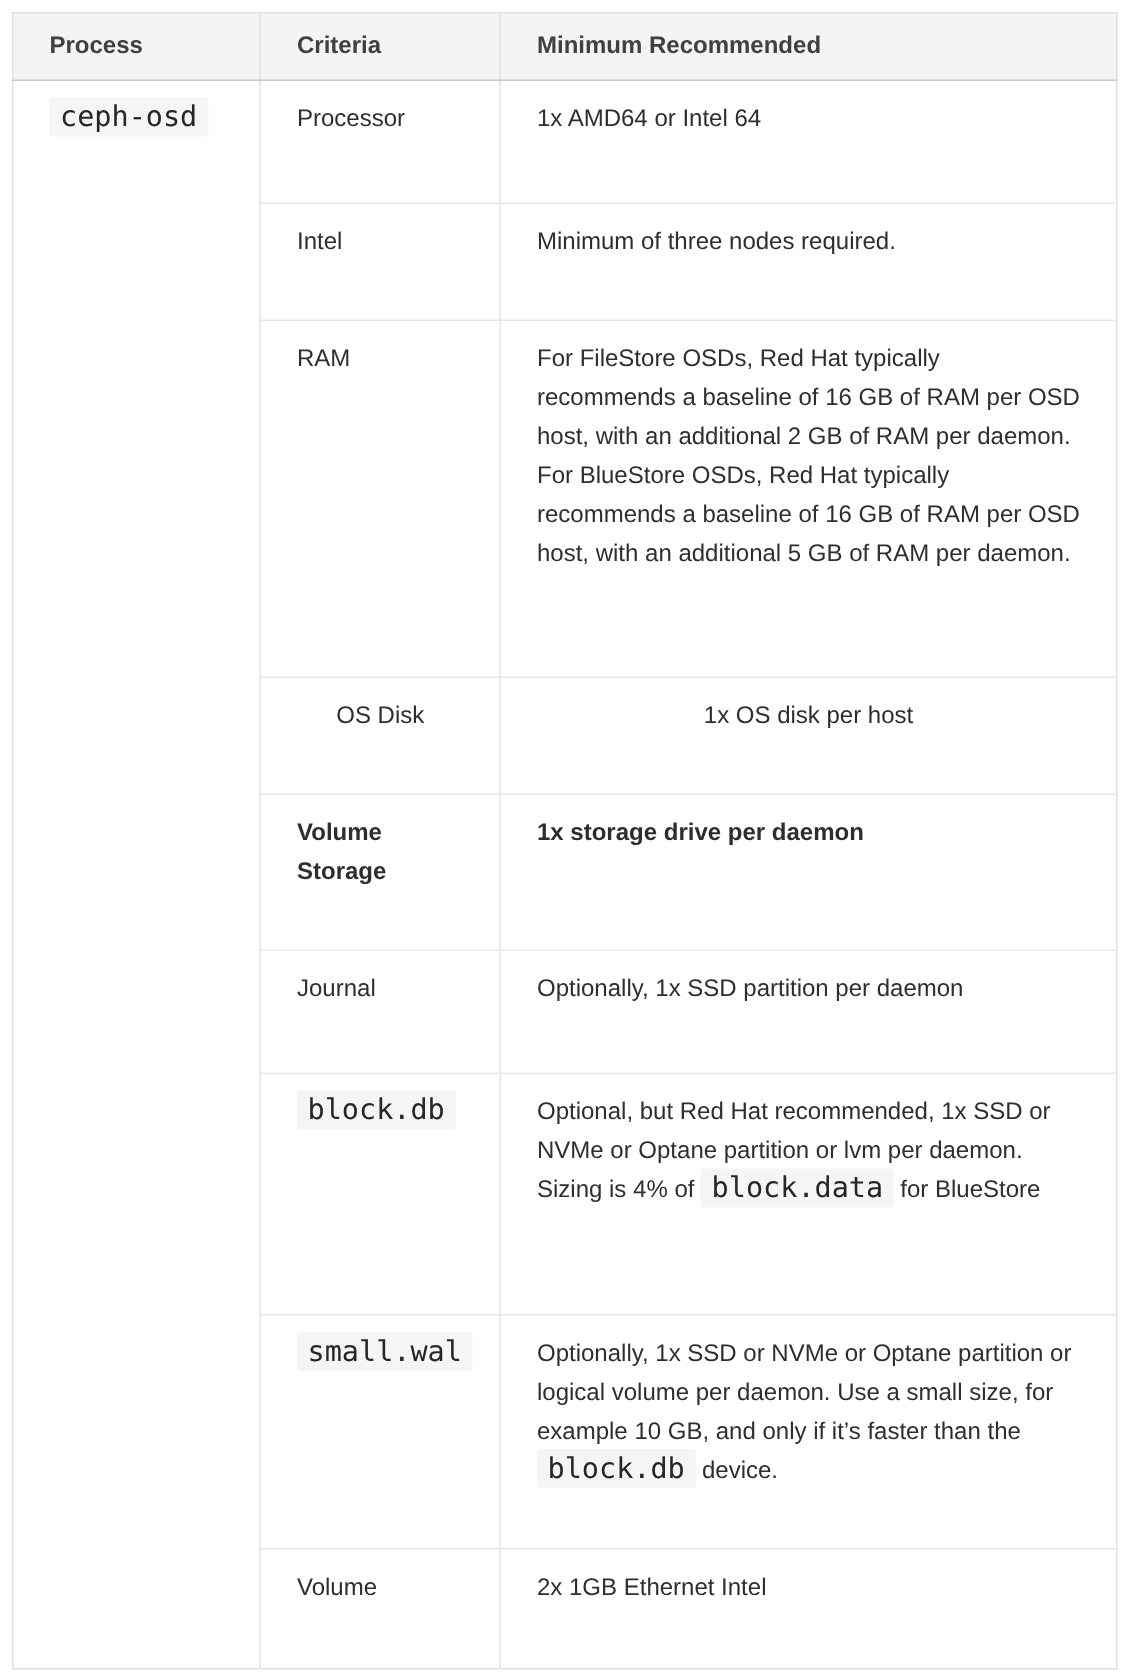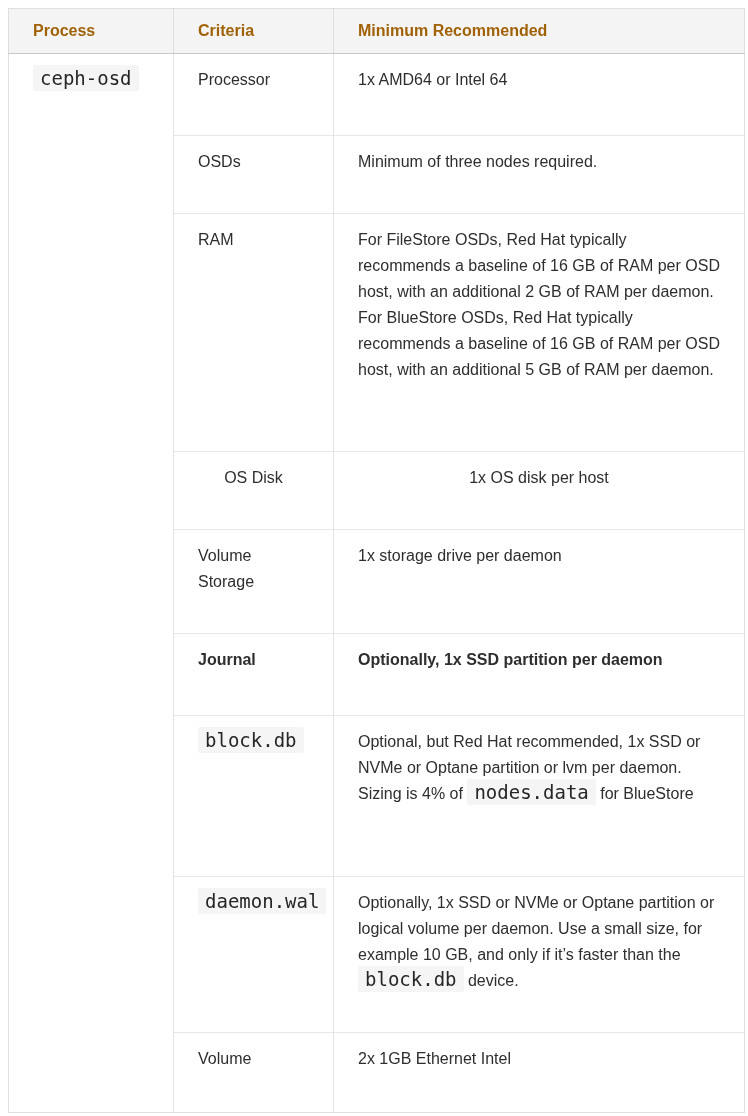--- a/index.html
+++ b/index.html
@@ -29,21 +29,21 @@
   col.c-min{width:411px;}
   th{
     background:var(--header-bg);
     text-align:left;
     font-size:16px;
     font-weight:700;
     line-height:20px;
     padding:12px 24px;
     border-bottom:1px solid var(--border-header);
     border-right:1px solid var(--border-outer);
-    color:#a16207;
+    color:#404040;
   }
   th:last-child{border-right:none;}
   td{
     vertical-align:top;
     font-size:16px;
     line-height:26px;
     padding:13px 24px 16px 24px;
     border-right:1px solid #e3e3e3;
     border-top:1px solid var(--border-row);
   }
@@ -58,22 +58,22 @@
     border-radius:2px;
     white-space:nowrap;
     color:#262626;
   }
   strong{font-weight:400;}
   
   tr.row-0 td{height:82px;}
   tr.row-1 td{height:78px;}
   tr.row-2 td{height:238px;}
   tr.row-3 td{height:78px;text-align:center;}
-  tr.row-4 td{height:104px;}
-  tr.row-5 td{height:82px;font-weight:bold;}
+  tr.row-4 td{height:104px;font-weight:bold;}
+  tr.row-5 td{height:82px;}
   tr.row-6 td{height:161px;}
   tr.row-7 td{height:156px;}
   tr.row-8 td{height:80px;}
 </style>
 </head>
 <body>
 
 <table class="req-table">
   <colgroup>
     <col class="c-process">
@@ -87,45 +87,45 @@
       <th>Minimum Recommended</th>
     </tr>
   </thead>
   <tbody>
       <tr class="row-0">
         <td rowspan="9" class="process-cell"><code class="code-chip">ceph-osd</code></td>
         <td class="criteria-cell"><span>Processor</span></td>
         <td class="min-cell"><span>1x AMD64 or Intel 64</span></td>
       </tr>
       <tr class="row-1">
-        <td class="criteria-cell"><span>OSDs</span></td>
+        <td class="criteria-cell"><span>Intel</span></td>
         <td class="min-cell"><span>Minimum of three nodes required.</span></td>
       </tr>
       <tr class="row-2">
         <td class="criteria-cell"><span>RAM</span></td>
         <td class="min-cell"><span>For </span><strong>FileStore</strong><span> OSDs, Red Hat typically recommends a baseline of 16 GB of RAM per OSD host, with an additional 2 GB of RAM per daemon. For </span><strong>BlueStore</strong><span> OSDs, Red Hat typically recommends a baseline of 16 GB of RAM per OSD host, with an additional 5 GB of RAM per daemon.</span></td>
       </tr>
       <tr class="row-3">
         <td class="criteria-cell"><span>OS Disk</span></td>
         <td class="min-cell"><span>1x OS disk per host</span></td>
       </tr>
       <tr class="row-4">
         <td class="criteria-cell"><span>Volume Storage</span></td>
         <td class="min-cell"><span>1x storage drive per daemon</span></td>
       </tr>
       <tr class="row-5">
         <td class="criteria-cell"><span>Journal</span></td>
         <td class="min-cell"><span>Optionally, 1x SSD partition per daemon</span></td>
       </tr>
       <tr class="row-6">
         <td class="criteria-cell"><code class="code-chip">block.db</code></td>
-        <td class="min-cell"><span>Optional, but Red Hat recommended, 1x SSD or NVMe or Optane partition or lvm per daemon. Sizing is 4% of </span><code class="code-chip">nodes.data</code><span> for BlueStore</span></td>
+        <td class="min-cell"><span>Optional, but Red Hat recommended, 1x SSD or NVMe or Optane partition or lvm per daemon. Sizing is 4% of </span><code class="code-chip">block.data</code><span> for BlueStore</span></td>
       </tr>
       <tr class="row-7">
-        <td class="criteria-cell"><code class="code-chip">daemon.wal</code></td>
+        <td class="criteria-cell"><code class="code-chip">small.wal</code></td>
         <td class="min-cell"><span>Optionally, 1x SSD or NVMe or Optane partition or logical volume per daemon. Use a small size, for example 10 GB, and only if it’s faster than the </span><code class="code-chip">block.db</code><span> device.</span></td>
       </tr>
       <tr class="row-8">
         <td class="criteria-cell"><span>Volume</span></td>
         <td class="min-cell"><span>2x 1GB Ethernet Intel</span></td>
       </tr>
     </tbody>
 </table>
 
 </body></html>

